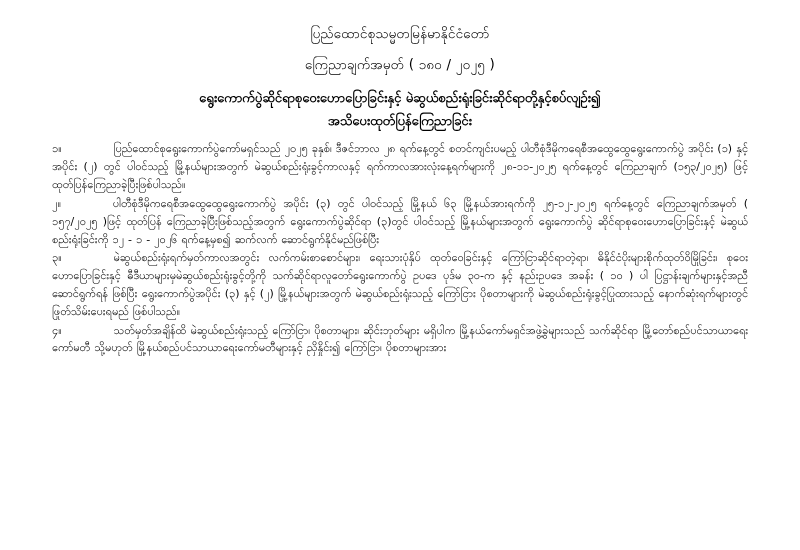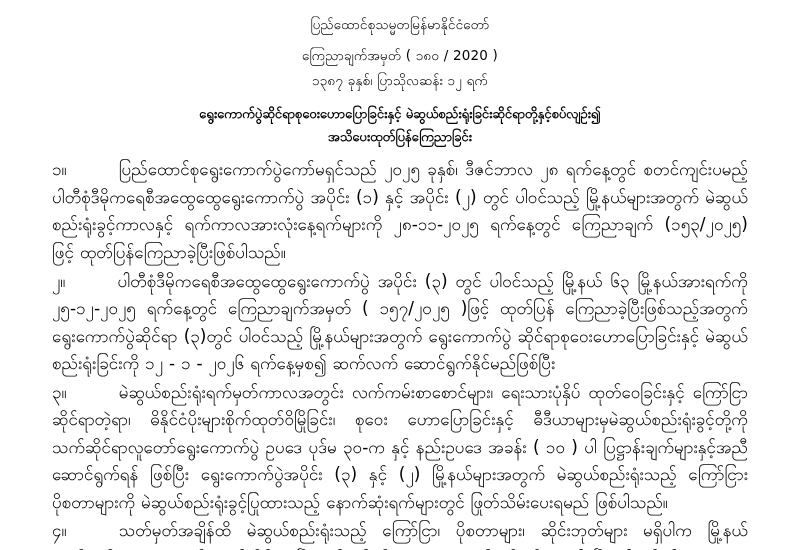--- a/index.html
+++ b/index.html
@@ -11,21 +11,21 @@
     width: 800px;
     height: 550px;
     overflow: hidden;
     font-family: "DejaVu Sans", "Liberation Sans", sans-serif;
     color: #000000;
   }
   .page {
     width: 800px;
     height: 550px;
     box-sizing: border-box;
-    padding: 12px 52px 0 52px;
+    padding: 21px 52px 0 52px;
     background: #ffffff;
     position: relative;
   }
   .header-block {
     text-align: center;
   }
   .hdr-line {
     font-size: 13.5px;
     line-height: 1.85;
     letter-spacing: 0.2px;
@@ -40,21 +40,21 @@
   }
   .title-line {
     font-size: 13px;
     font-weight: bold;
     line-height: 1.75;
   }
   .body-block {
     margin-top: 8px;
   }
   .para {
-    font-size: 17px;
+    font-size: 11px;
     line-height: 1.62;
     text-align: justify;
     text-justify: inter-word;
     margin: 0 0 1px 0;
     word-spacing: 0.5px;
   }
   .para .marker {
     display: inline;
   }
   .indent {
@@ -63,22 +63,21 @@
   }
 </style>
 </head>
 <body>
 
 <div class="page">
 
   <div class="header-block">
     <div class="hdr-line">ပြည်ထောင်စုသမ္မတမြန်မာနိုင်ငံတော်</div>
     <div class="hdr-gap"></div>
-    <div class="hdr-line">ကြေညာချက်အမှတ် ( ၁၈၀ / 2020 )</div>
-    <div class="hdr-line">၁၃၈၇ ခုနှစ်၊ ပြာသိုလဆန်း ၁၂ ရက်</div>
+    <div class="hdr-line">ကြေညာချက်အမှတ် ( ၁၈၀ / ၂၀၂၅ )</div>
   </div>
 
   <div class="title-block">
     <div class="title-line">ရွေးကောက်ပွဲဆိုင်ရာစုဝေးဟောပြောခြင်းနှင့် မဲဆွယ်စည်းရုံးခြင်းဆိုင်ရာတို့နှင့်စပ်လျဉ်း၍</div>
     <div class="title-line">အသိပေးထုတ်ပြန်ကြေညာခြင်း</div>
   </div>
 
   <div class="body-block">
 
     <p class="para">

